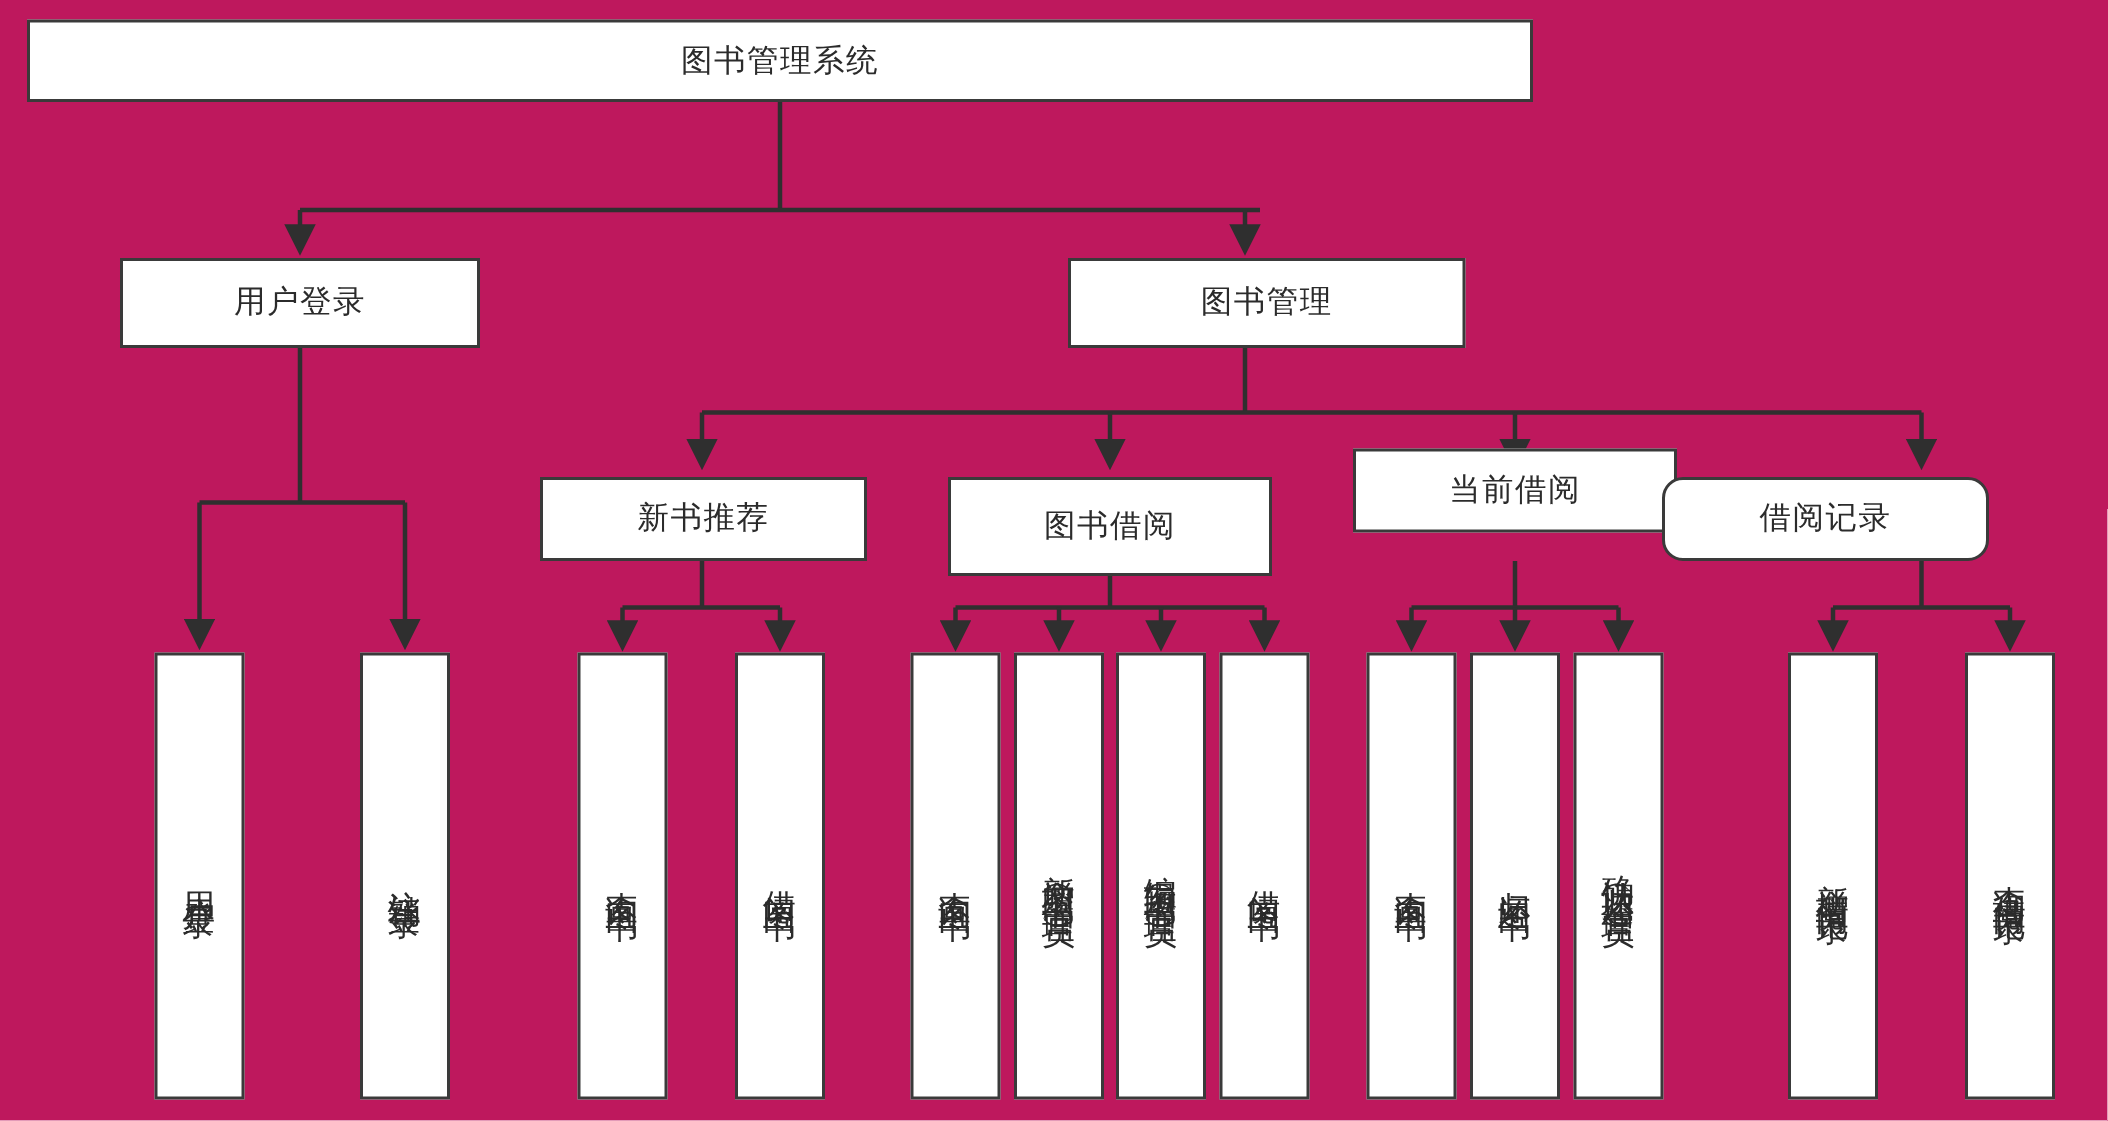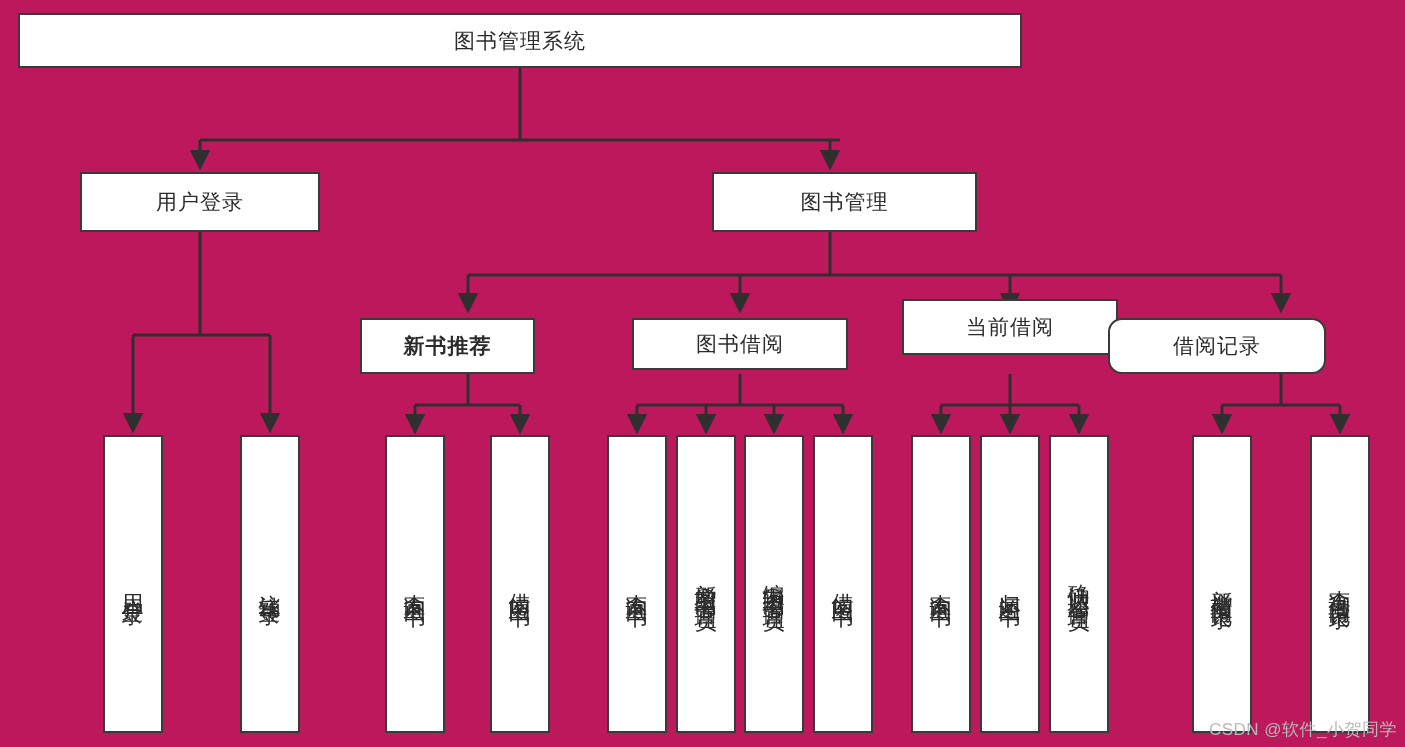--- a/index.html
+++ b/index.html
@@ -125,24 +125,24 @@
     <span>图书管理系统</span>
   </div>
 
   <div class="node node-h" style="left:80px; top:172px; width:240px; height:60px;">
     <span>用户登录</span>
   </div>
   <div class="node node-h" style="left:712px; top:172px; width:265px; height:60px;">
     <span>图书管理</span>
   </div>
 
-  <div class="node node-h" style="left:360px; top:318px; width:175px; height:56px;font-weight:bold;">
+  <div class="node node-h" style="left:360px; top:318px; width:218px; height:56px;">
     <span>新书推荐</span>
   </div>
-  <div class="node node-h" style="left:632px; top:318px; width:216px; height:52px;">
+  <div class="node node-h" style="left:632px; top:318px; width:216px; height:66px;">
     <span>图书借阅</span>
   </div>
   <div class="node node-h" style="left:902px; top:299px; width:216px; height:56px;">
     <span>当前借阅</span>
   </div>
   <div class="node node-h" style="left:1108px; top:318px; width:218px; height:56px;border-radius:14px;">
     <span>借阅记录</span>
   </div>
 
   <div class="node node-v" style="left:103px; top:435px; width:60px; height:298px;">
@@ -182,15 +182,14 @@
     <span class="vlabel">确认归还（管理员）</span>
   </div>
 
   <div class="node node-v" style="left:1192px; top:435px; width:60px; height:298px;">
     <span class="vlabel">新增借阅记录</span>
   </div>
   <div class="node node-v" style="left:1310px; top:435px; width:60px; height:298px;">
     <span class="vlabel">查询借阅记录</span>
   </div>
 
-  <div id="watermark">CSDN @软件_小贺同学</div>
 
 </div>
 
 </body></html>

